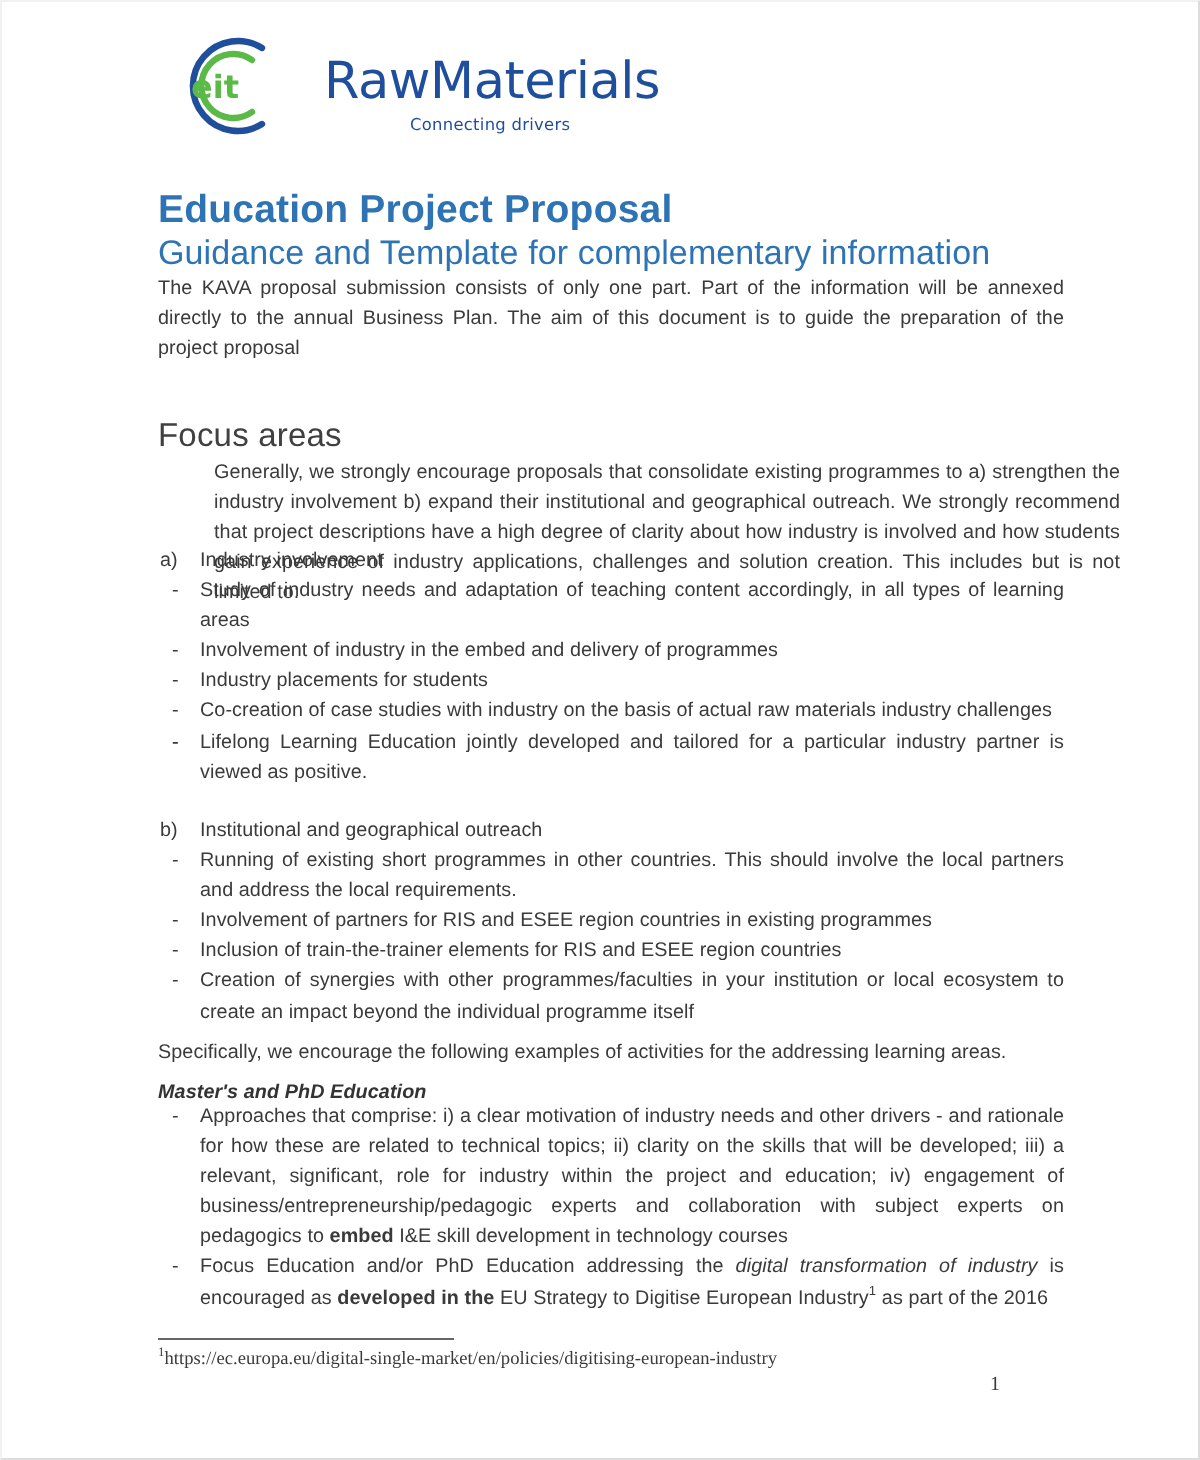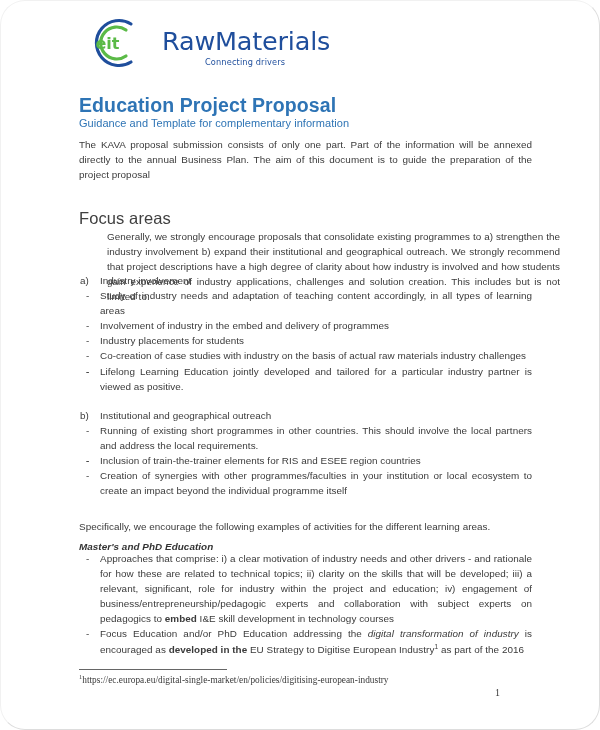--- a/index.html
+++ b/index.html
@@ -14,21 +14,20 @@
     position: relative;
     width: 600px;
     height: 730px;
     background: #ffffff;
     box-sizing: border-box;
     border-right: 1px solid #dddddd;
     border-bottom: 1px solid #dddddd;
     border-top: 1px solid #f1f1f1;
     border-left: 1px solid #f1f1f1;
     overflow: hidden;
-    border-radius: 25px;
   }
   .content {
     position: absolute;
     left: 78px;
     top: 0;
     width: 453px;
   }
 
   
   .logo-block {
@@ -74,21 +73,21 @@
     top: 80px;
     font-size: 19.5px;
     font-weight: 700;
     color: #2E74B5;
     letter-spacing: 0.1px;
   }
   .doc-subtitle {
     position: absolute;
     left: 0;
     top: 104px;
-    font-size: 11px;
+    font-size: 17px;
     font-weight: 400;
     color: #2E74B5;
     letter-spacing: 0.05px;
     margin-top: 12px;
   }
   .section-heading {
     position: absolute;
     left: 0;
     top: 194px;
     font-size: 16.5px;
@@ -216,26 +215,26 @@
         <div class="li dash"><span class="marker">-</span><span>Involvement of industry in the embed and delivery of programmes</span></div>
         <div class="li dash"><span class="marker">-</span><span>Industry placements for students</span></div>
         <div class="li dash"><span class="marker">-</span><span>Co-creation of case studies with industry on the basis of actual raw materials industry challenges</span></div>
         <div class="li dash"><span class="marker">-</span></div>
         <div class="li dash"><span class="marker">-</span><span>Lifelong Learning Education jointly developed and tailored for a particular industry partner is viewed as positive.</span></div>
       </div>
 
     <div class="list list-b">
         <div class="li alpha"><span class="marker">b)</span><span>Institutional and geographical outreach</span></div>
         <div class="li dash"><span class="marker">-</span><span>Running of existing short programmes in other countries. This should involve the local partners and address the local requirements.</span></div>
-        <div class="li dash"><span class="marker">-</span></div>
+        <div class="li dash"><span class="marker">-</span><span>Involvement of partners for RIS and ESEE region countries in existing programmes</span></div>
         <div class="li dash"><span class="marker">-</span><span>Inclusion of train-the-trainer elements for RIS and ESEE region countries</span></div>
         <div class="li dash"><span class="marker">-</span><span>Creation of synergies with other programmes/faculties in your institution or local ecosystem to create an impact beyond the individual programme itself</span></div>
       </div>
 
-    <p class="para p-specific">Specifically, we encourage the following examples of activities for the different learning areas.</p>
+    <p class="para p-specific">Specifically, we encourage the following examples of activities for the addressing learning areas.</p>
 
     <h3 class="sub-heading">Master's and PhD Education</h3>
 
     <div class="list list-masters">
         <div class="li dash"><span class="marker">-</span><span><span>Approaches that comprise: i) a clear motivation of industry needs and other drivers - and rationale for how these are related to technical topics; ii) clarity on the skills that will be developed; iii) a relevant, significant, role for industry within the project and education; iv) engagement of business/entrepreneurship/pedagogic experts and collaboration with subject experts on pedagogics to </span><b>embed</b><span> I&amp;E skill development in technology courses</span></span></div>
         <div class="li dash"><span class="marker">-</span><span><span>Focus Education and/or PhD Education addressing the </span><i>digital transformation of industry</i><span> is encouraged as </span><b>developed in the</b><span> EU Strategy to Digitise European Industry</span><sup>1</sup><span> as part of the 2016</span></span></div>
       </div>
 
   </div>
 

